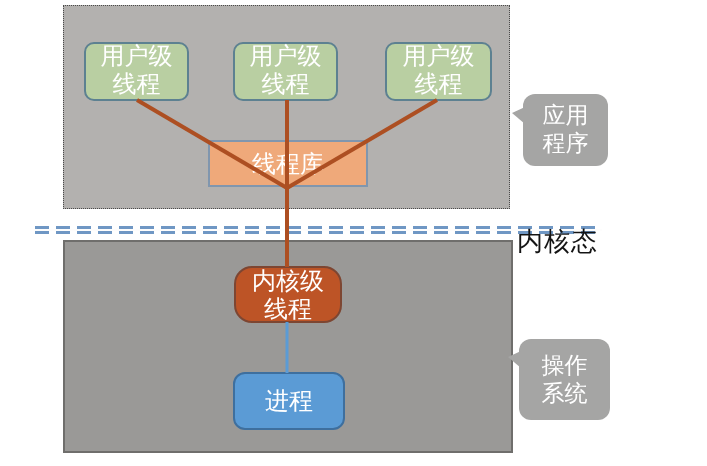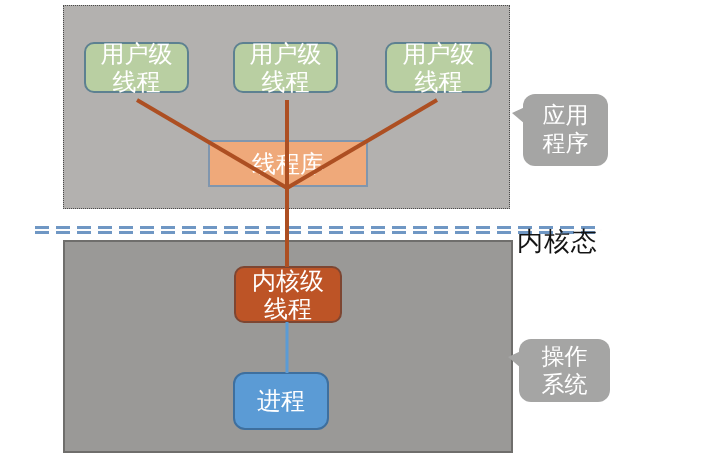--- a/index.html
+++ b/index.html
@@ -22,39 +22,40 @@
     border:2px solid #6f6e6c;
   }
 
   
   .node{
     position:absolute;box-sizing:border-box;display:flex;align-items:center;justify-content:center;
     text-align:center;color:#ffffff;white-space:pre-line;line-height:1.15;
     font-size:24px;z-index:2;
   }
   .uthread{
-    top:42px;height:51px;border-radius:10px;
+    top:42px;height:59px;border-radius:10px;
     background:var(--user-thread-fill,#b9cfa2);
     border:2px solid var(--user-thread-border,#5d8191);
+    font-family:Liberation Mono, monospace;
   }
   .uthread-1{left:84px;width:105px;}
   .uthread-2{left:233px;width:105px;}
   .uthread-3{left:385px;width:107px;}
   .thread-lib{
     left:208px;top:140px;width:160px;height:47px;
     background:var(--thread-library-fill,#efa97a);
     border:2px solid var(--thread-library-border,#8096ae);
   }
   .kthread{
-    left:234px;top:266px;width:108px;height:57px;border-radius:10px;
+    left:234px;top:266px;width:108px;height:57px;border-radius:18px;
     background:var(--kernel-thread-fill,#bd5426);
     border:2px solid #7d4632;
   }
   .process{
-    left:233px;top:372px;width:96px;height:58px;border-radius:12px;
+    left:233px;top:372px;width:112px;height:58px;border-radius:12px;
     background:var(--process-fill,#5b9bd5);
     border:2px solid var(--process-border,#3e6f9e);
   }
 
   
   .connectors{position:absolute;left:0;top:0;width:707px;height:466px;z-index:4;pointer-events:none;}
   .connectors .orange{stroke:var(--connector-user,#ad4f22);stroke-width:4;}
   .connectors .blue{stroke:var(--connector-kernel,#5b9bd5);stroke-width:3;}
 
   
@@ -80,21 +81,21 @@
     background:var(--callout-fill,#a5a5a4);color:#ffffff;border-radius:12px;
     text-align:center;white-space:pre-line;font-size:23px;line-height:1.2;z-index:3;
   }
   .callout::before{
     content:"";position:absolute;left:-11px;
     border-top:6px solid transparent;border-bottom:11px solid transparent;
     border-right:13px solid var(--callout-fill,#a5a5a4);
   }
   .callout-app{left:523px;top:94px;width:85px;height:72px;}
   .callout-app::before{top:13px;}
-  .callout-os{left:519px;top:339px;width:91px;height:63px;}
+  .callout-os{left:519px;top:339px;width:91px;height:81px;}
   .callout-os::before{top:12px;}
 </style>
 </head>
 <body style="--user-region-fill: #b3b1af; --kernel-region-fill: #9a9997; --user-thread-fill: #b9cfa2; --user-thread-border: #5d8191; --thread-library-fill: #efa97a; --thread-library-border: #8096ae; --kernel-thread-fill: #bd5426; --process-fill: #5b9bd5; --process-border: #3e6f9e; --connector-user: #ad4f22; --connector-kernel: #5b9bd5; --divider: #6f97c4; --callout-fill: #a5a5a4;">
 
 <div class="stage">
 
   <div class="region region-user"></div>
 
   <div class="region region-kernel"></div>

